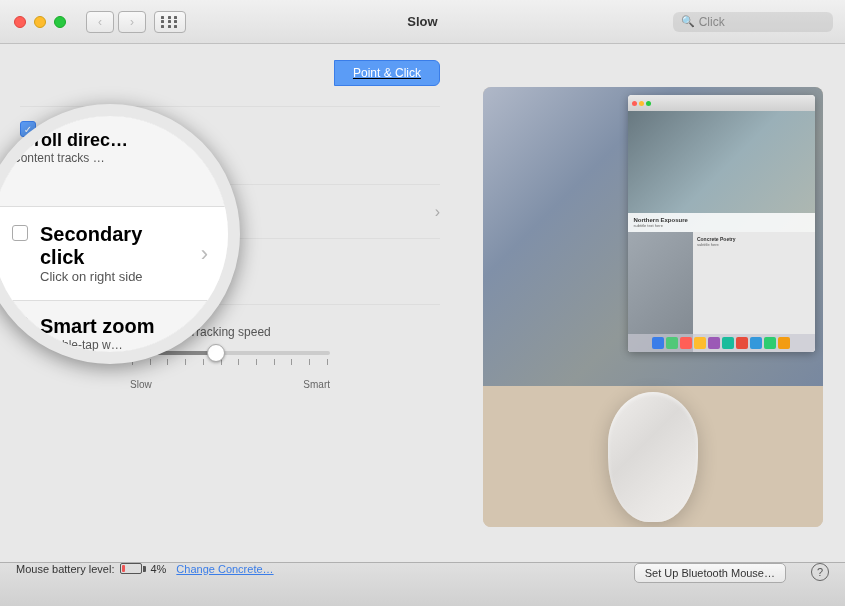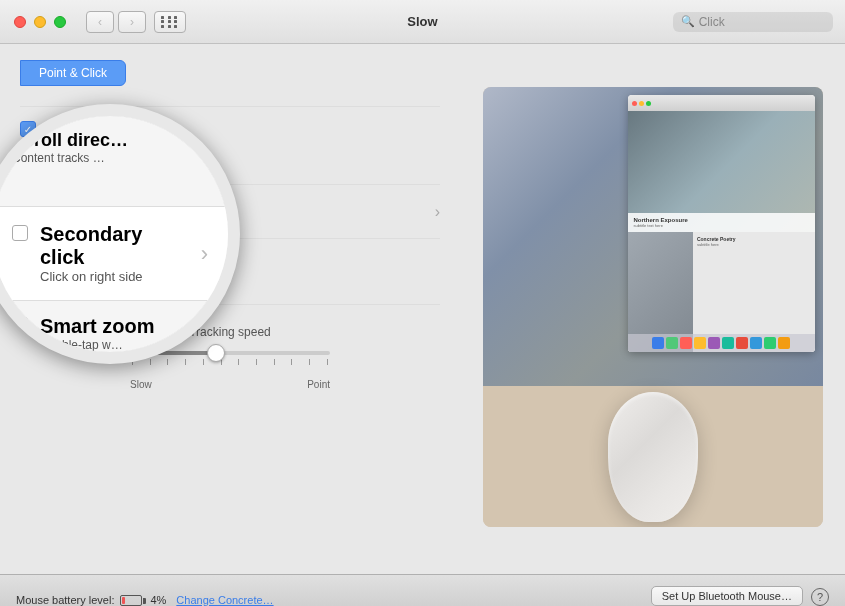--- a/index.html
+++ b/index.html
@@ -119,23 +119,24 @@
     
     .left-panel {
       width: 460px;
       padding: 16px 20px;
       position: relative;
     }
 
     
     .tabs {
       display: flex;
-      justify-content: space-between;
+      justify-content: flex-end;
       gap: 1px;
       margin-bottom: 20px;
+      text-decoration: underline;
     }
     .tab {
       padding: 5px 18px;
       font-size: 12px;
       border: 1px solid #b0b0b0;
       cursor: pointer;
     }
     .tab:first-child { border-radius: 6px 0 0 6px; }
     .tab:last-child { border-radius: 0 6px 6px 0; }
     .tab.active {
@@ -495,25 +496,25 @@
       font-weight: 700;
       color: #000;
     }
     .mag-smart-sub {
       font-size: 12px;
       color: #555;
     }
 
     
     .bottom-bar {
-      height: 32px;
+      height: 44px;
       background: linear-gradient(to bottom, #e0e0e0, #d0d0d0);
       border-top: 1px solid #b0b0b0;
       display: flex;
-      align-items: flex-end;
+      align-items: flex-start;
       padding: 0 16px;
       position: absolute;
       bottom: 0;
       left: 0;
       right: 0;
     }
     .battery-label {
       font-size: 11px;
       color: #333;
       margin-right: 6px;
@@ -559,21 +560,21 @@
       margin-right: auto;
     }
     .setup-btn {
       font-size: 11px;
       color: #333;
       background: linear-gradient(to bottom, #f8f8f8, #e8e8e8);
       border: 1px solid #aaa;
       border-radius: 5px;
       padding: 3px 10px;
       cursor: pointer;
-      margin-right: 8px;
+      margin-right: 25px;
     }
     .help-btn {
       width: 18px;
       height: 18px;
       border-radius: 50%;
       border: 1.5px solid #666;
       font-size: 11px;
       color: #555;
       display: flex;
       align-items: center;
@@ -674,21 +675,21 @@
             <span class="tick"></span>
           <span class="tick"></span>
             <span class="tick"></span>
             <span class="tick"></span>
           <span class="tick"></span>
             <span class="tick"></span>
             <span class="tick"></span>
         </div>
         <div class="slider-labels">
           <span>Slow</span>
-          <span>Point</span>
+          <span>Smart</span>
         </div>
       </div>
     </div>
 
     <div class="magnifier">
       <div class="magnifier-inner">
 
         <div class="mag-scroll-dir">
           <div class="mag-scroll-title">Scroll direc…</div>
           <div class="mag-scroll-sub">Content tracks …</div>

